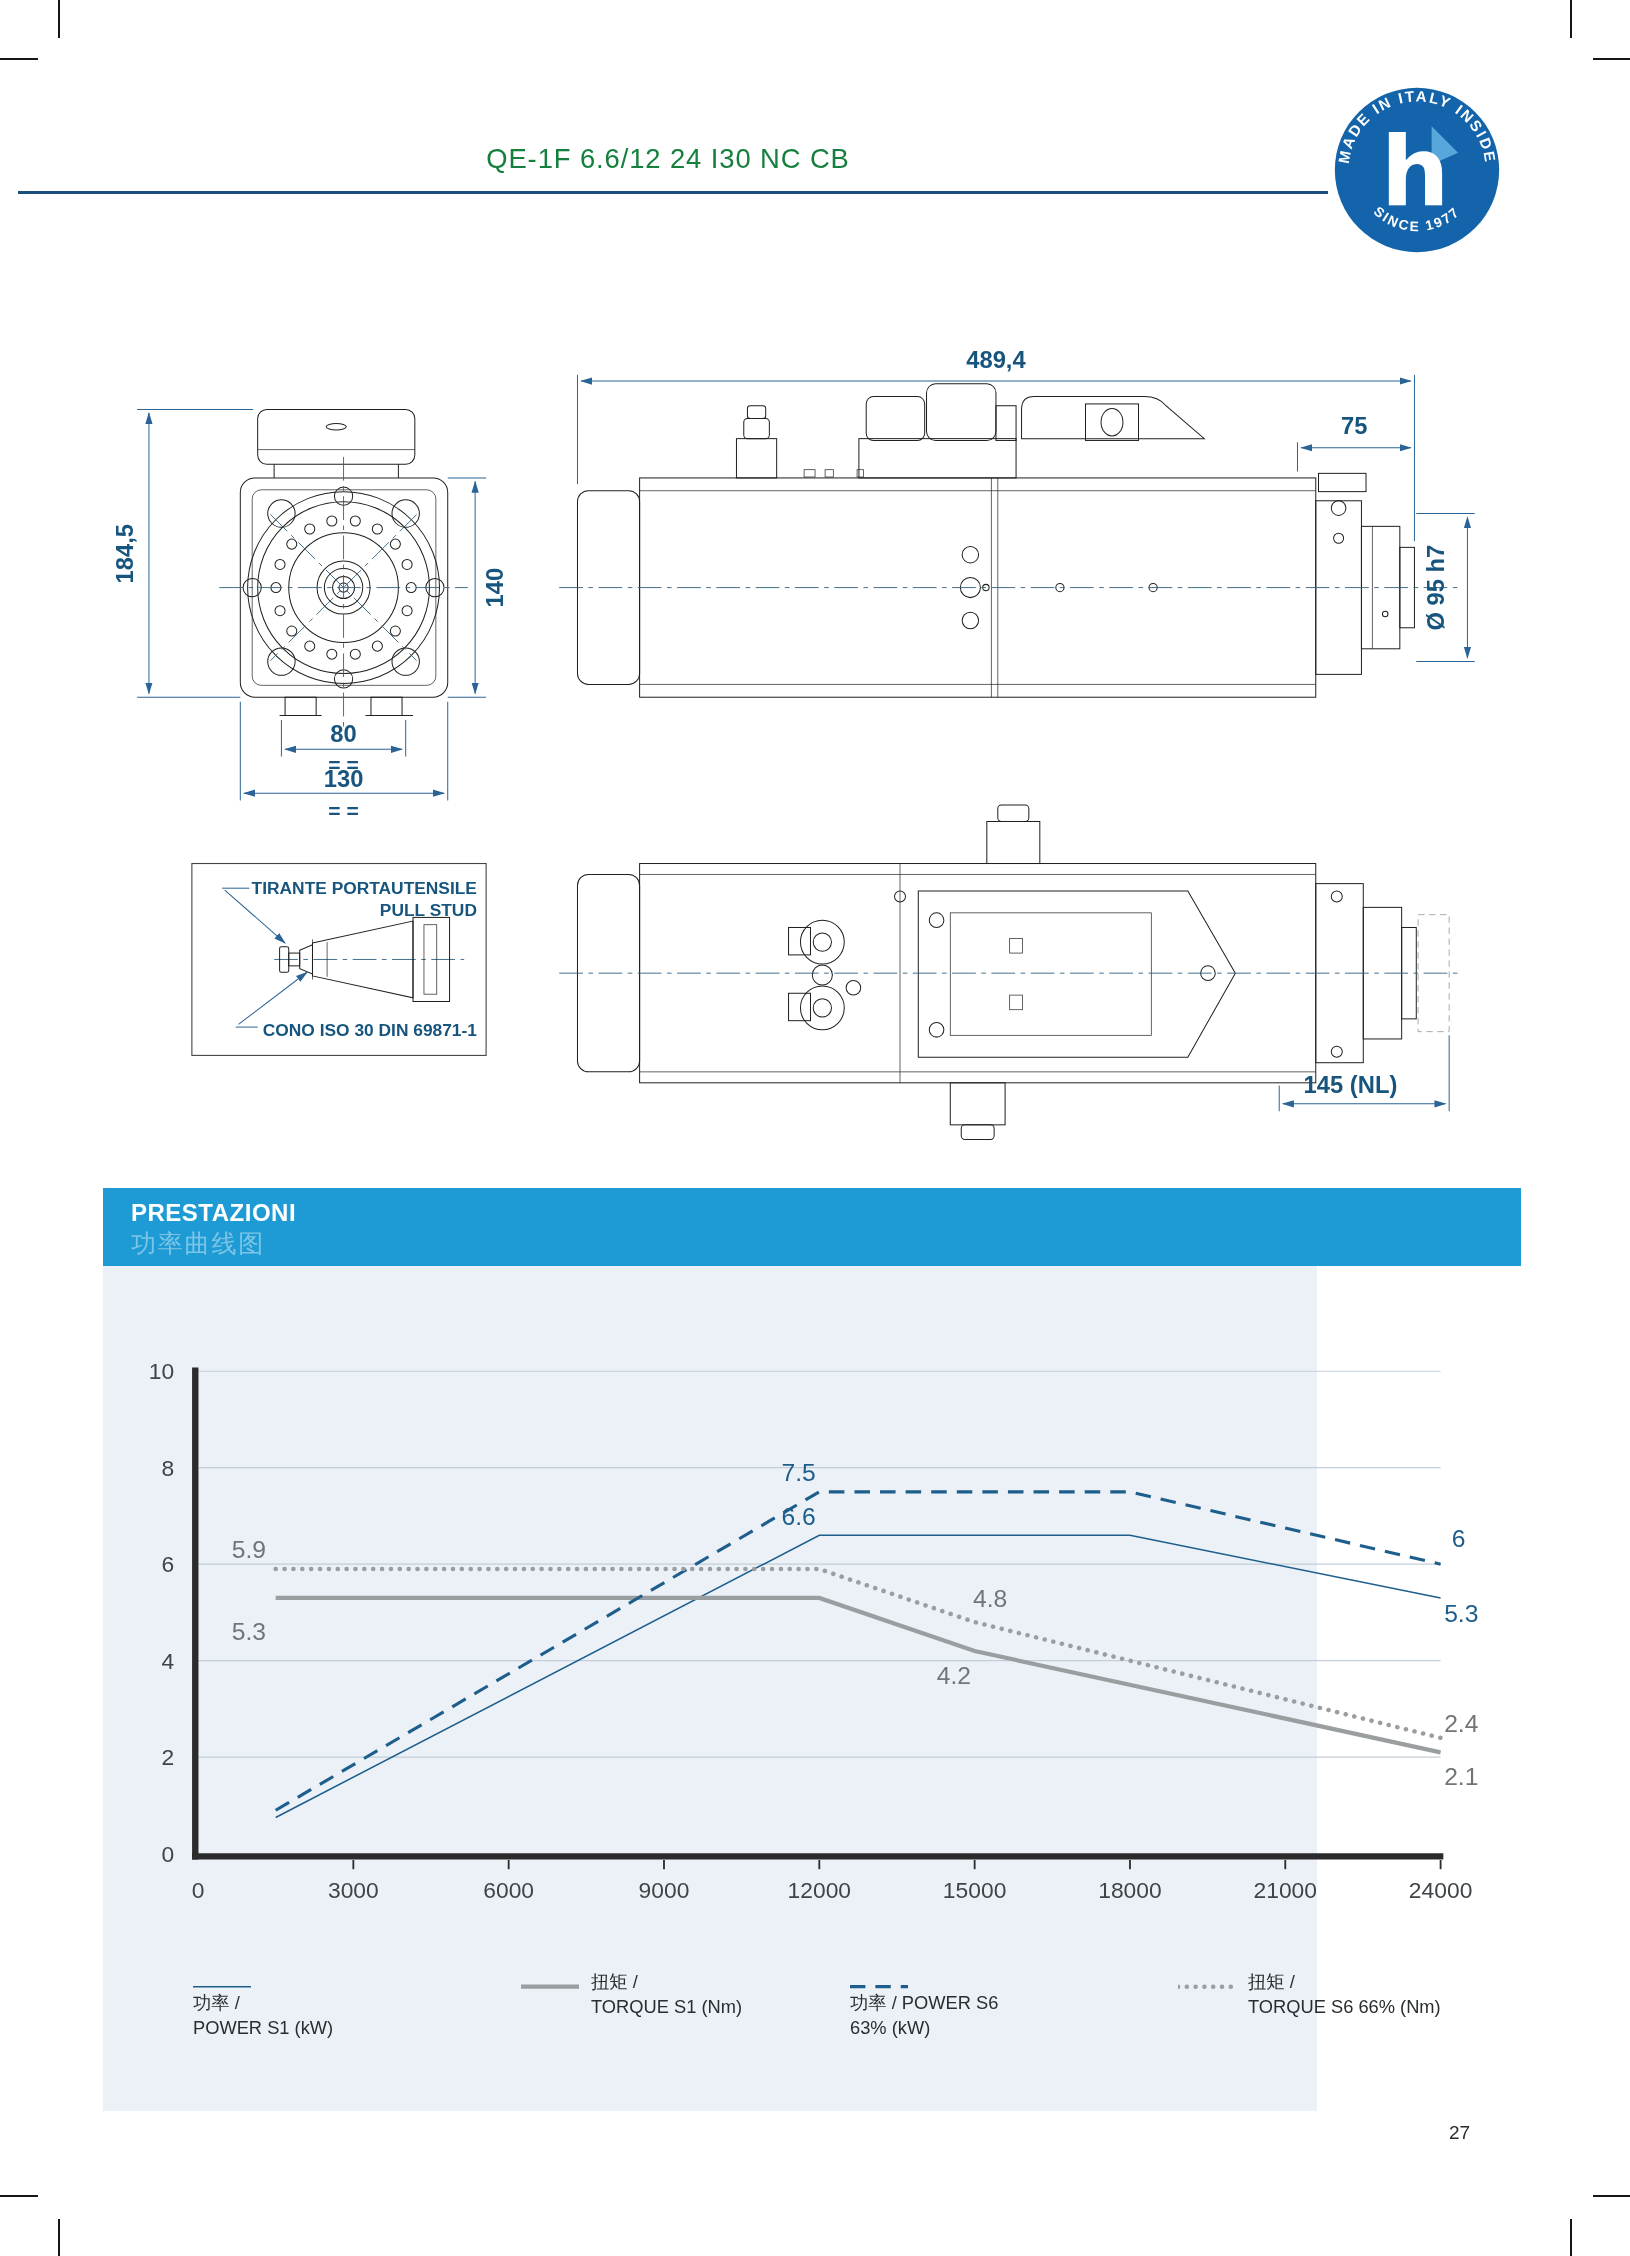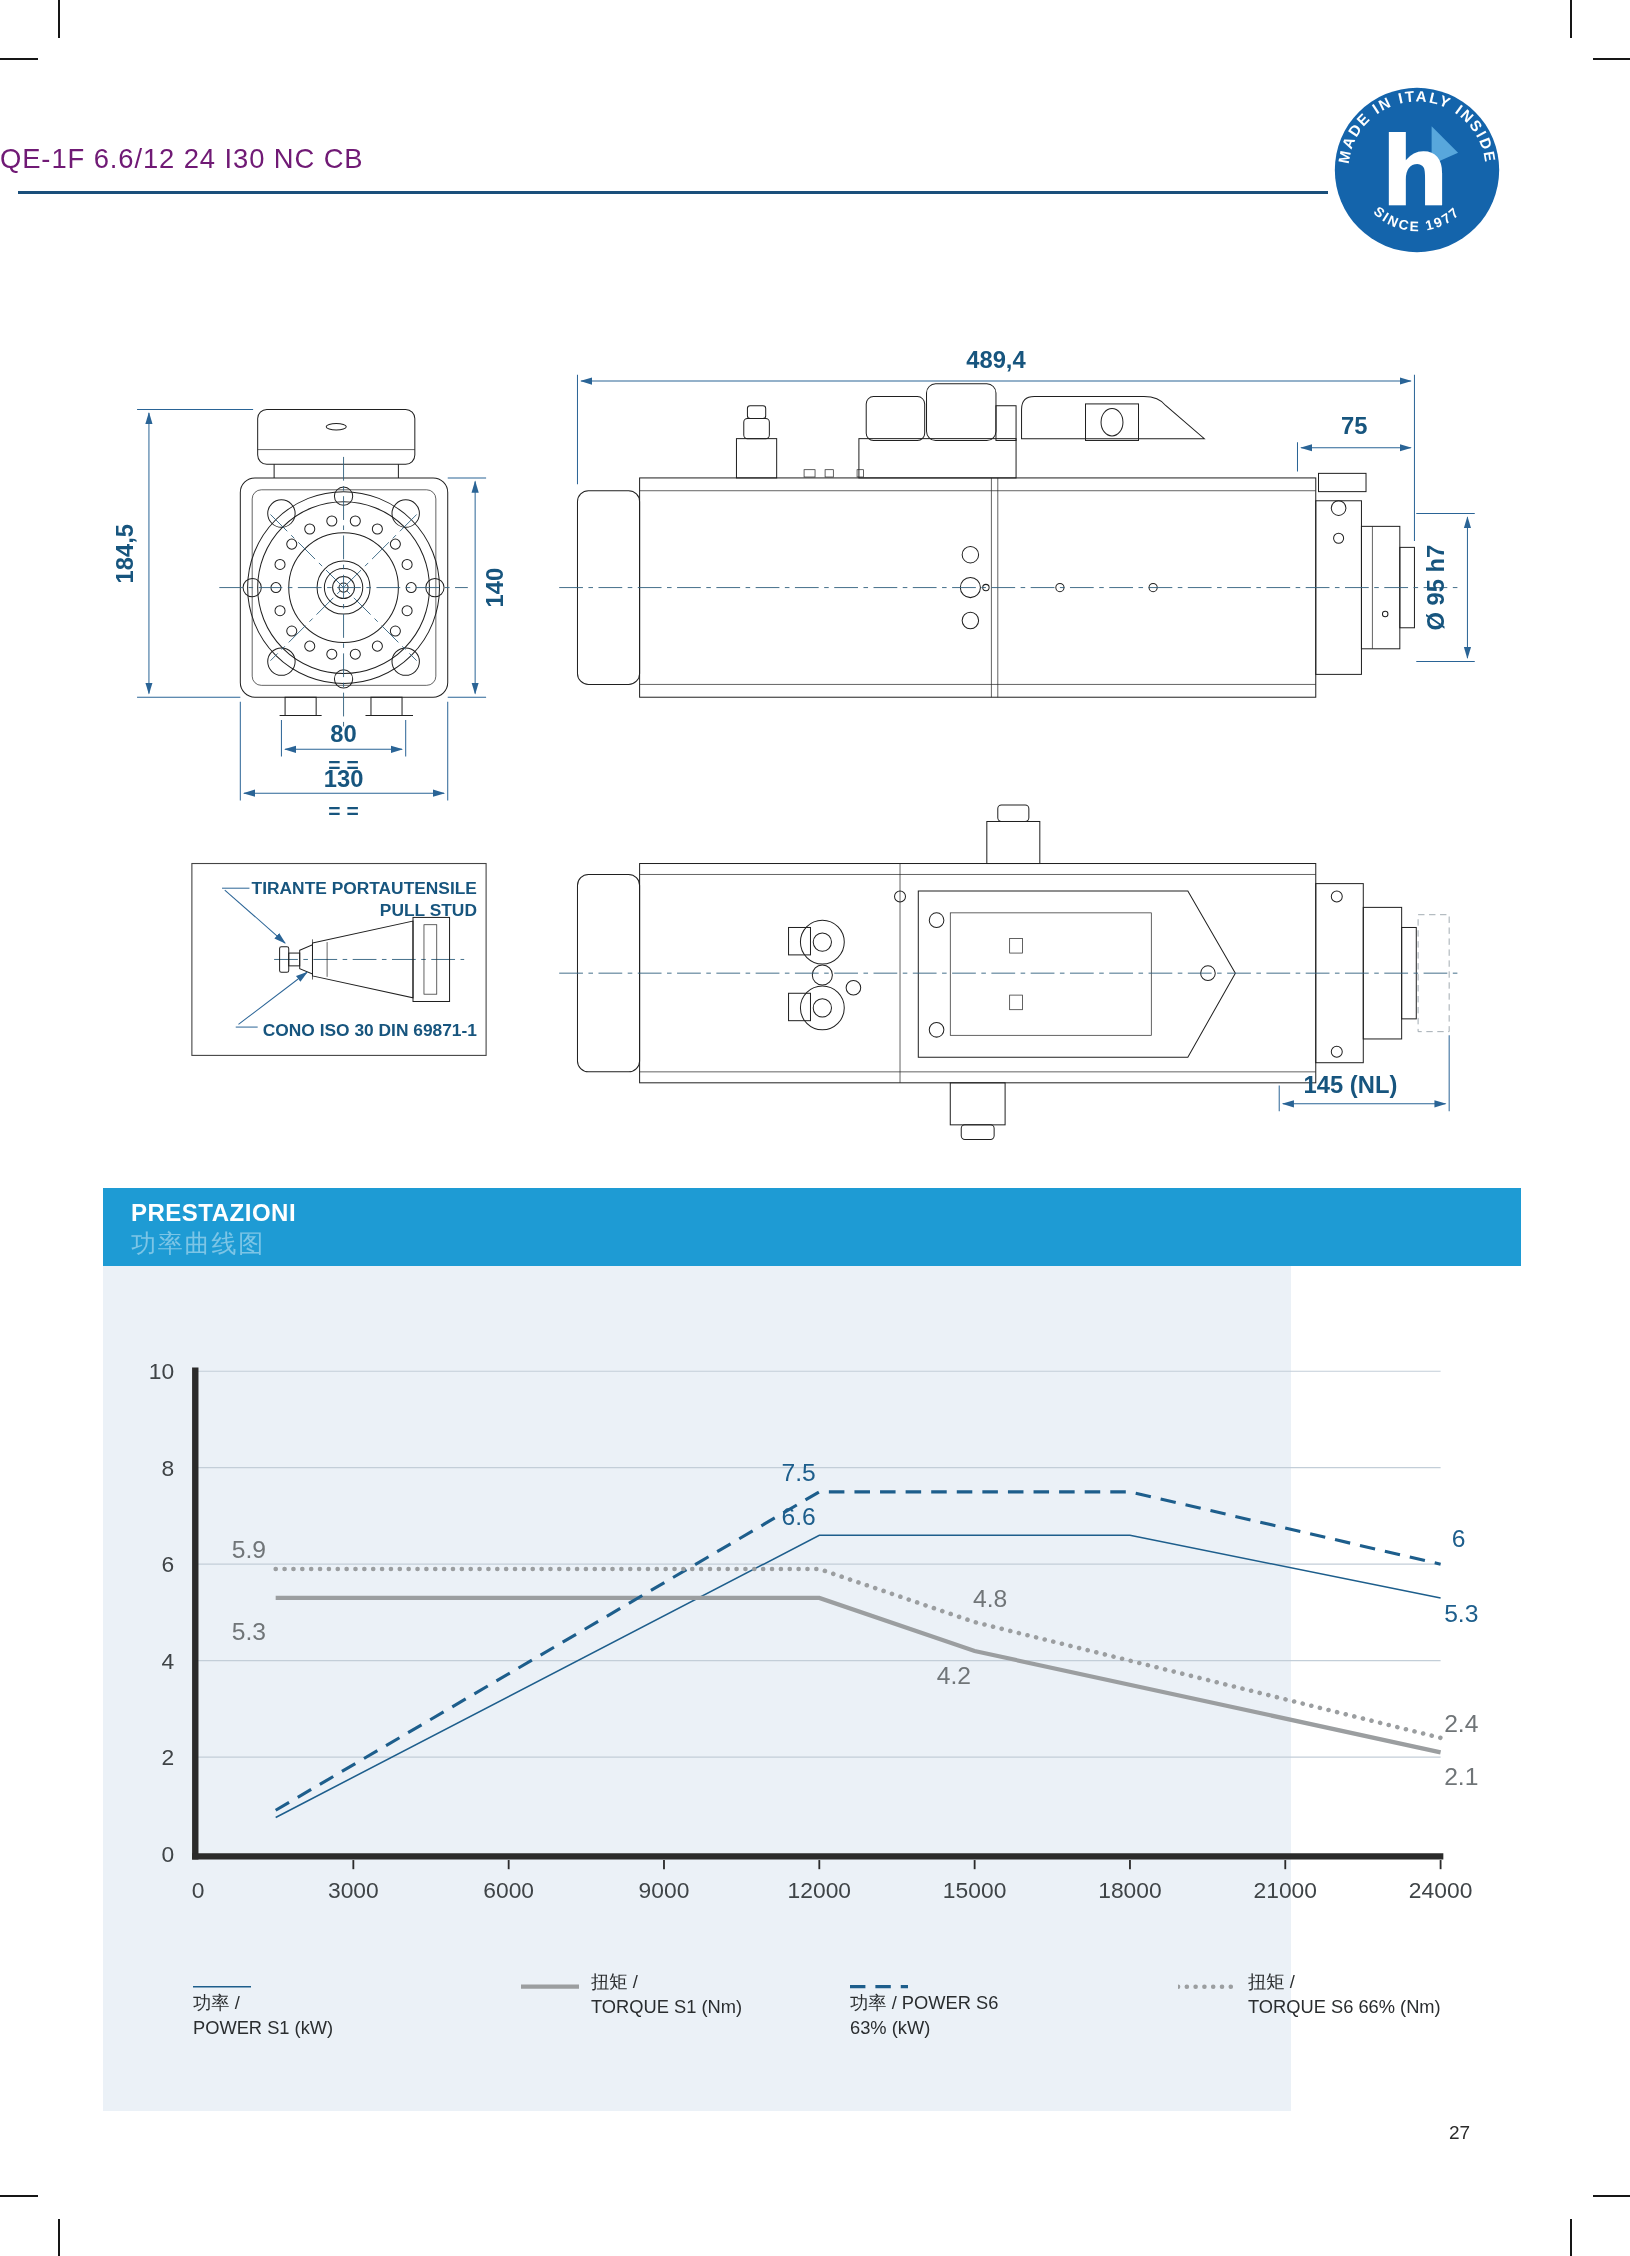--- a/index.html
+++ b/index.html
@@ -2,39 +2,39 @@
 <html style="font-size:14.6px"><head>
 <meta charset="utf-8">
 <style>
   html,body{margin:0;padding:0;}
   body{
     width:1631px;height:2257px;position:relative;background:#ffffff;
     font-family:"Liberation Sans", sans-serif;overflow:hidden;
   }
   
   .doc-title{
-    position:absolute;top:143px;left:0;width:1336px;text-align:left;
-    font-size:27.4px;letter-spacing:0.9px;color:#701a75;font-weight:400;
+    position:absolute;top:143px;left:0;width:1336px;text-align:center;
+    font-size:27.4px;letter-spacing:0.9px;color:#15803d;font-weight:400;
   }
   .header-rule{
     position:absolute;top:191px;left:18.3px;width:1310px;height:2.7px;background:#1A4F7B;
   }
   .badge{position:absolute;left:1333px;top:86px;width:168px;height:168px;}
   
   .drawings{position:absolute;left:0;top:0;width:1631px;height:2257px;}
   .lineart{stroke:#202020;fill:none;stroke-width:1.1;}
   .lineart-thin{stroke:#2a2a2a;fill:none;stroke-width:0.8;}
   .phantom{stroke:#9aa4ab;fill:none;stroke-width:1;stroke-dasharray:7 5;}
   .centerline{stroke:#33627F;fill:none;stroke-width:1;stroke-dasharray:26 6 5 6;}
   .dimline{stroke:#2A6496;fill:none;stroke-width:1.1;}
   .dimtext{fill:#17557E;font-size:26px;font-weight:600;}
   .dimtext-s{fill:#17557E;font-size:23px;font-weight:600;}
   .detailtext{fill:#17557E;font-size:19px;font-weight:600;}
   
-  .chart-panel{position:absolute;left:103px;top:1188px;width:1188px;height:923px;background:#EBF1F7;}
+  .chart-panel{position:absolute;left:103px;top:1188px;width:1188px;height:923px;background:#EBF1F7;padding-left:26px;}
   .chart-header{position:absolute;left:0;top:0;width:1418px;height:78px;background:#1E9BD4;}
   .chart-header .t1{position:absolute;left:28px;top:11px;font-size:24px;font-weight:700;color:#ffffff;letter-spacing:0.5px;}
   .chart-header .t2{position:absolute;left:28px;top:39px;font-size:25px;color:rgba(255,255,255,0.42);letter-spacing:1.8px;}
   .chart-svg{position:absolute;left:0;top:78px;}
   .tick{fill:#3F4447;font-size:25px;}
   .ann-blue{fill:#1D5E8C;font-size:27px;}
   .ann-gray{fill:#707578;font-size:27px;}
   .legend{position:absolute;left:0;top:781px;width:1418px;height:110px;}
   .legend-item{position:absolute;top:0;display:flex;align-items:flex-start;}
   .legend-item svg{margin-top:13.7px;margin-right:12px;flex:none;}

